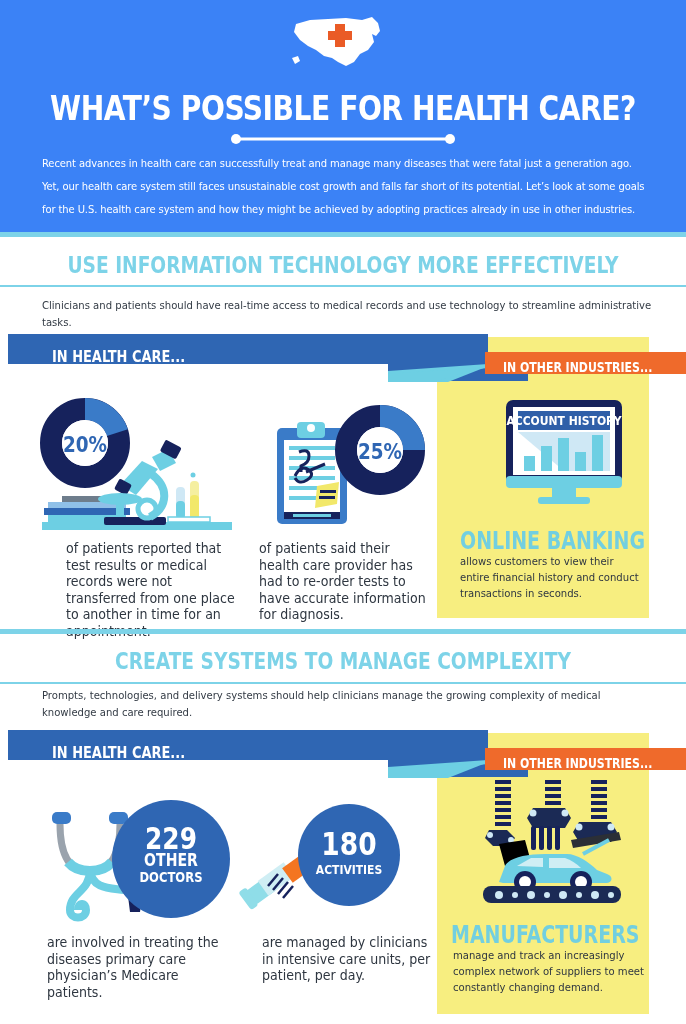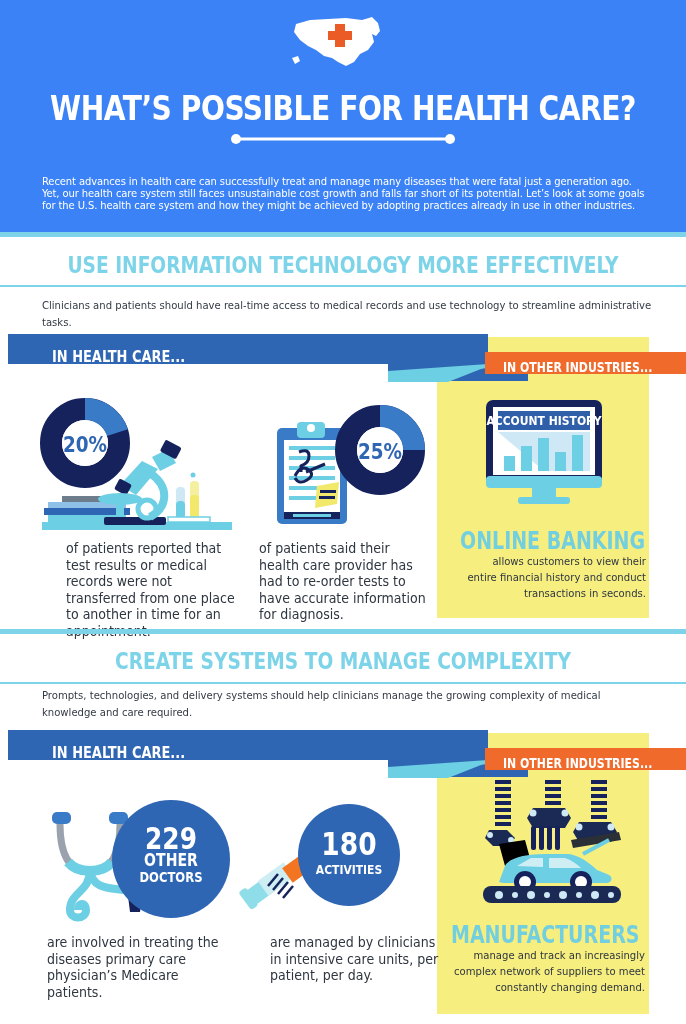--- a/index.html
+++ b/index.html
@@ -25,24 +25,23 @@
     font-family:"DejaVu Sans Condensed","Liberation Sans", sans-serif;
     font-weight:bold;
     font-size:34px;
     letter-spacing:-0.5px;
     transform:scaleX(0.92);
     white-space:nowrap;
   }
   .hero-rule{position:absolute;left:228px;top:134px;width:230px;height:10px;}
   .hero-para{
     position:absolute;left:42px;top:152px;width:606px;
-    color:#ffffff;font-size:11.1px;line-height:12px;
+    color:#ffffff;font-size:11.1px;line-height:23px;
     font-family:"DejaVu Sans Condensed","Liberation Sans",sans-serif;
     letter-spacing:-0.1px;
-    margin-top:24px;
   }
 
   
   .sec-band{position:absolute;left:0;width:686px;height:5px;background:#7dd3e8;}
   .sec-line{position:absolute;left:0;width:686px;height:2px;background:#7dd3e8;}
   .sec-title{
     position:absolute;left:0;width:686px;text-align:center;
     color:#7dd3e8;font-weight:bold;font-size:23px;
     font-family:"DejaVu Sans Condensed","Liberation Sans",sans-serif;
     transform:scaleX(0.9);white-space:nowrap;letter-spacing:0px;
@@ -88,21 +87,20 @@
 
   
   .card-head{
     position:absolute;color:#72cfe0;font-weight:bold;font-size:24px;
     font-family:"DejaVu Sans Condensed","Liberation Sans",sans-serif;
     transform:scaleX(0.88);transform-origin:left center;white-space:nowrap;
   }
   .card-body{
     position:absolute;color:#2e3640;font-size:11.2px;line-height:16px;
     font-family:"DejaVu Sans Condensed","Liberation Sans",sans-serif;
-    text-align:right;
   }
   svg{display:block;overflow:visible;}
 </style>
 </head>
 <body>
 
 <div class="page">
 
   <div class="hero">
     <div class="us-map">
@@ -221,21 +219,21 @@
   <div style="position:absolute;left:335px;top:405px;width:90px;height:90px">
     <svg viewBox="0 0 90 90" width="90" height="90">
       <circle cx="45" cy="45" r="34" fill="none" stroke="#16225c" stroke-width="22"></circle>
       <circle cx="45" cy="45" r="34" fill="none" stroke="#3a7bc8" stroke-width="22" stroke-dasharray="53.4 160.2" transform="rotate(-90 45 45)"></circle>
       <circle cx="45" cy="45" r="23" fill="#ffffff"></circle>
     </svg>
   </div>
   <div class="donut-label" style="left:335px;top:439px;width:90px">25%</div>
   <div class="stat-caption" style="left:259px;top:540px;width:172px">of patients said their health care provider has had to re-order tests to have accurate information for diagnosis.</div>
 
-  <div style="position:absolute;left:484px;top:398px;width:120px;height:112px">
+  <div style="position:absolute;left:504px;top:398px;width:120px;height:112px">
     <svg viewBox="0 0 120 112" width="120" height="112">
       <rect x="2" y="2" width="116" height="84" rx="7" fill="#16225c"></rect>
       <rect x="9" y="9" width="102" height="68" fill="#ffffff"></rect>
       <rect x="14" y="13" width="92" height="19" fill="#2f5fa8"></rect>
       <polygon points="14,34 106,34 106,73 60,73" fill="#cfe8f5"></polygon>
       <g fill="#6dcfe3">
         <rect x="20" y="58" width="11" height="15"></rect>
         <rect x="37" y="48" width="11" height="25"></rect>
         <rect x="54" y="40" width="11" height="33"></rect>
         <rect x="71" y="54" width="11" height="19"></rect>
@@ -316,21 +314,21 @@
       <rect x="0" y="50" width="9" height="22" rx="3" fill="#8fdde8" transform="rotate(-36 4 61)"></rect>
     </svg>
   </div>
   <div style="position:absolute;left:298px;top:804px;width:102px;height:102px">
     <svg viewBox="0 0 102 102" width="102" height="102">
         <circle cx="51" cy="51" r="51" fill="#2f66b3"></circle>
       </svg>
   </div>
   <div class="circle-num" style="left:298px;top:828px;width:102px;font-size:32px;line-height:32px">180</div>
   <div class="circle-num" style="left:298px;top:862px;width:102px;font-size:13px;line-height:15px">ACTIVITIES</div>
-  <div class="stat-caption" style="left:270px;top:934px;width:175px">are managed by clinicians in intensive care units, per patient, per day.</div>
+  <div class="stat-caption" style="left:262px;top:934px;width:175px">are managed by clinicians in intensive care units, per patient, per day.</div>
 
   <div style="position:absolute;left:473px;top:778px;width:158px;height:126px">
     <svg viewBox="0 0 158 126" width="158" height="126">
 
       <g fill="#16225c">
         <rect x="22" y="2" width="16" height="4"></rect>
           <rect x="22" y="9" width="16" height="4"></rect>
         <rect x="22" y="16" width="16" height="4"></rect>
           <rect x="22" y="23" width="16" height="4"></rect>
         <rect x="22" y="30" width="16" height="4"></rect>

